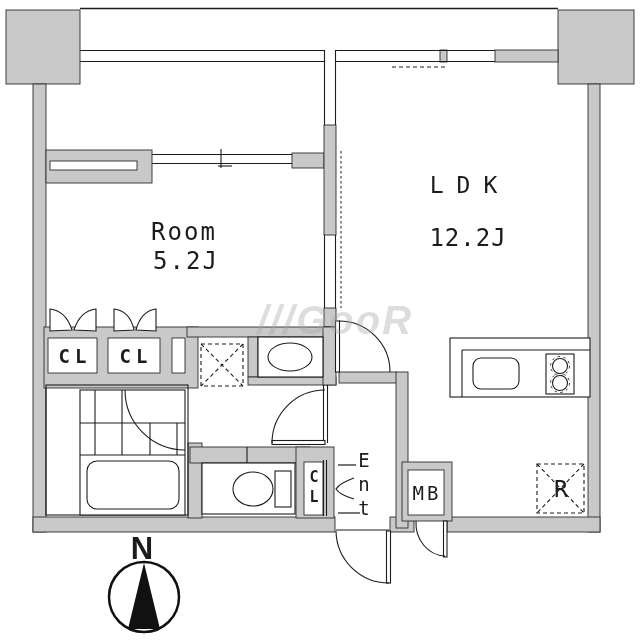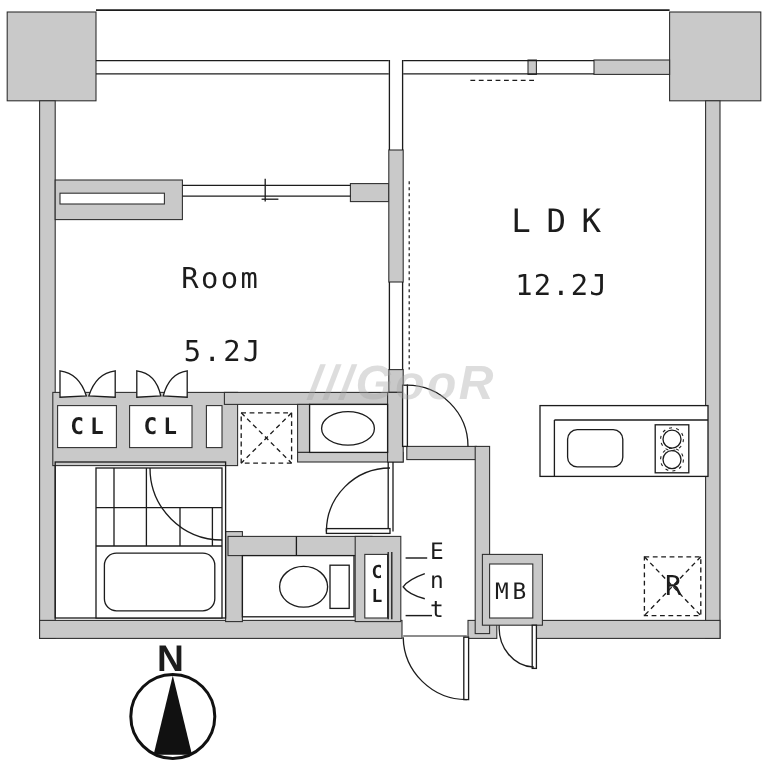--- a/index.html
+++ b/index.html
@@ -2,22 +2,22 @@
 <html><head>
 <meta charset="utf-8">
 <style>
   html,body{margin:0;padding:0;background:#fff;}
   #plan{position:relative;width:640px;height:640px;background:#fff;overflow:hidden;
         font-family:"DejaVu Sans Mono","Liberation Mono",monospace;color:#1c1c1c;}
   #plan svg{position:absolute;left:0;top:0;}
   .lbl{position:absolute;transform:translate(-50%,-50%);white-space:pre;color:#1c1c1c;}
   .vert{writing-mode:vertical-rl;text-orientation:upright;}
   .room-name{font-size:24px;letter-spacing:2px;}
-  .room-size{font-size:24px;letter-spacing:2px;margin-top:32px;}
-  .ldk-name{font-size:27px;letter-spacing:13px;}
+  .room-size{font-size:24px;letter-spacing:2px;}
+  .ldk-name{font-size:23px;letter-spacing:13px;}
   .ldk-size{font-size:24px;letter-spacing:1px;}
   .cl{font-size:19px;letter-spacing:5px;font-weight:bold;}
   .cl-vert{font-size:15px;letter-spacing:2px;font-weight:bold;}
   .ent-vert{font-size:19px;letter-spacing:2px;}
   .mb{font-size:19px;letter-spacing:3px;}
   .rr{font-size:23px;}
   .north{font-size:31px;font-weight:bold;font-family:"Liberation Sans","DejaVu Sans",sans-serif;}
   .watermark{position:absolute;left:335px;top:320px;transform:translate(-50%,-50%);
              font-size:40px;font-style:italic;font-weight:bold;letter-spacing:2px;
              color:rgba(165,165,165,0.38);font-family:"Liberation Sans",sans-serif;}

